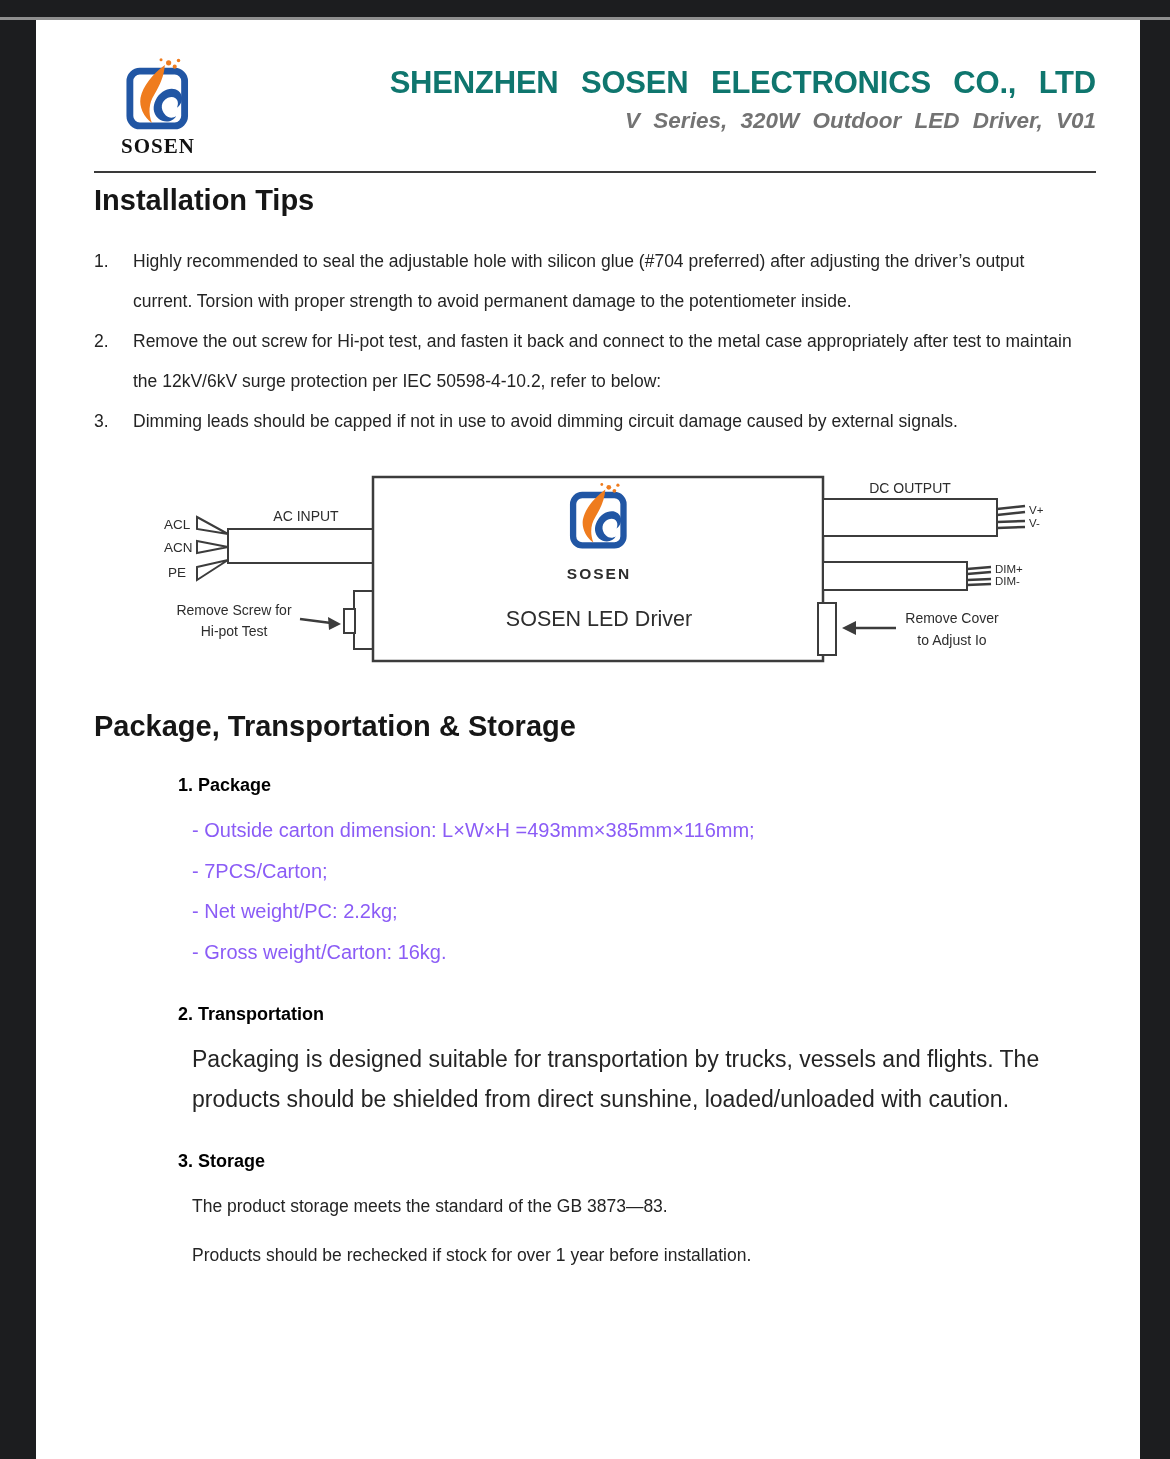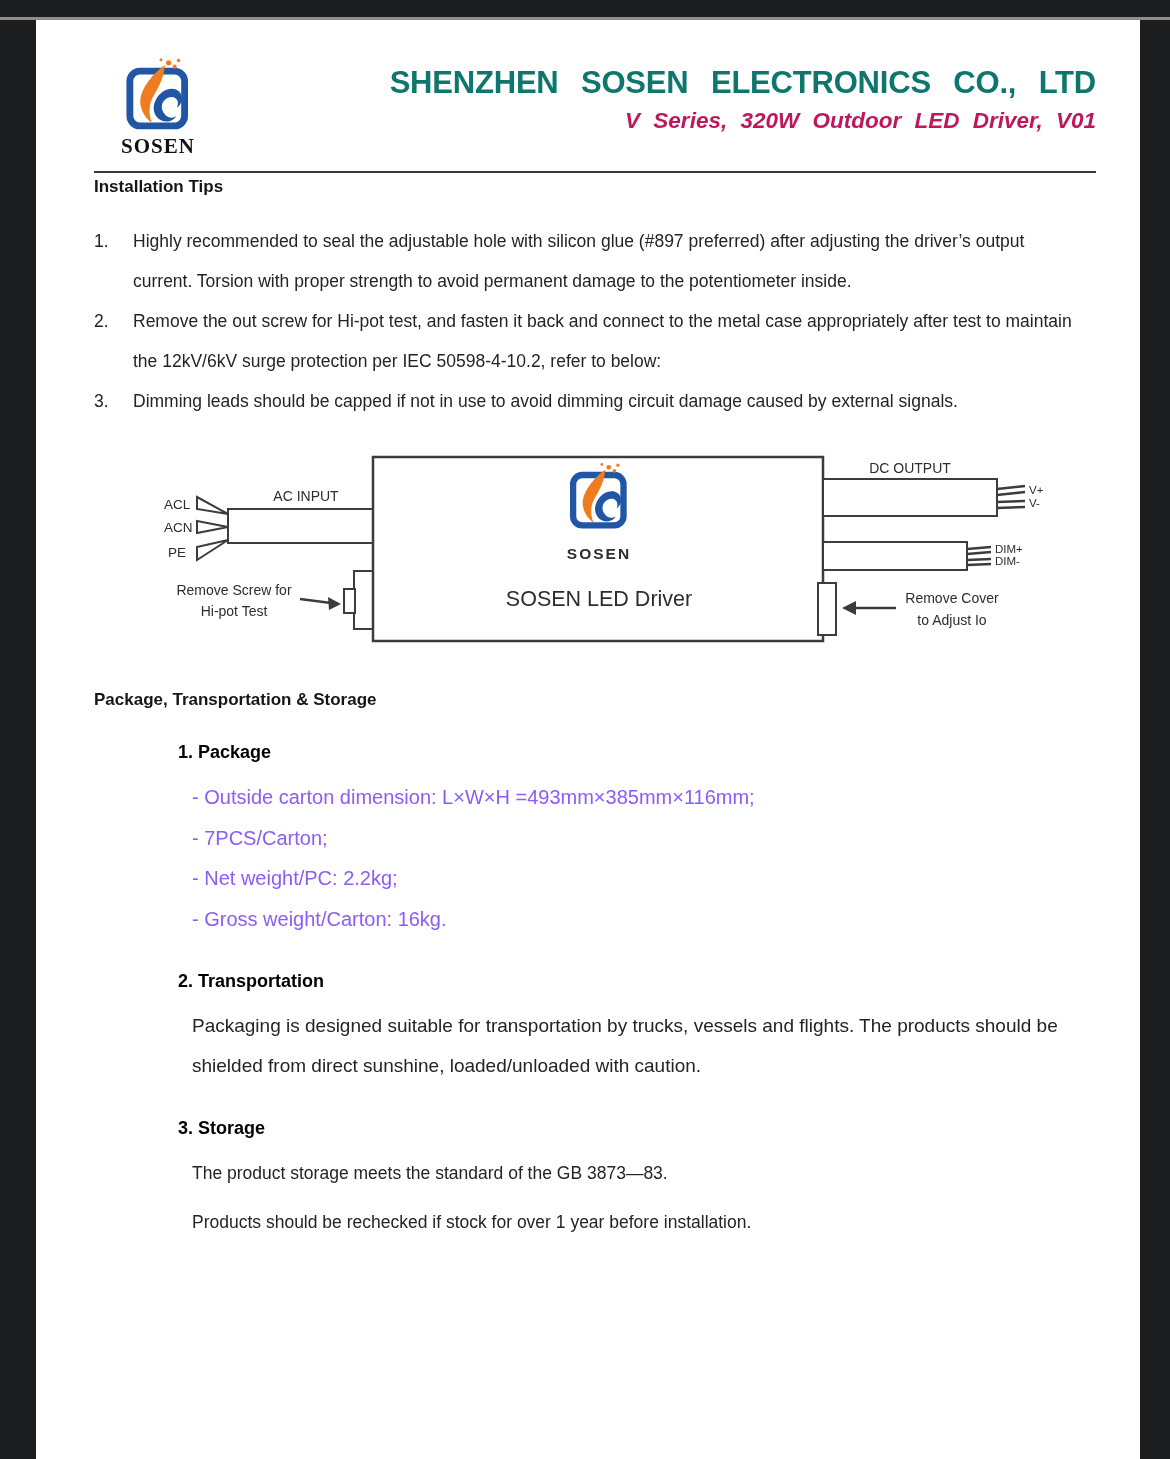--- a/index.html
+++ b/index.html
@@ -27,26 +27,26 @@
     font-family:"Liberation Serif", serif;font-weight:bold;
     font-size:21px;letter-spacing:1px;margin-top:2px;color:#111;
   }
   .title-block{flex:1;text-align:right;padding-top:12px;}
   .company-name{
     font-size:31px;font-weight:bold;letter-spacing:-0.2px;word-spacing:14px;
     color:#0f766e;line-height:1.1;
   }
   .product-subtitle{
     font-size:22.5px;font-weight:bold;font-style:italic;word-spacing:7px;
-    color:#be185d;margin-top:8px;
+    color:#737373;margin-top:8px;
   }
   .header-divider{border:none;border-top:2.5px solid #3a3a3a;margin:12px 0 0 0;}
 
   
-  .h-main{font-size:17px;font-weight:bold;color:#161616;margin:4px 0 0 0;}
+  .h-main{font-size:29px;font-weight:bold;color:#161616;margin:11px 0 0 0;}
 
   
   .tips-list{margin-top:24px;}
   .tip-item{display:flex;font-size:17.5px;line-height:40px;color:#242424;}
   .tip-number{width:39px;flex:none;}
   .tip-text{width:947px;}
 
   
   .diagram{display:block;margin:26px 0 0 34px;}
   .diagram text{fill:#2d2d2d;font-family:"Liberation Sans",sans-serif;}
@@ -55,21 +55,21 @@
   .diagram .lbl-xs{font-size:11.5px;}
   .dshape{fill:#ffffff;stroke:#3c3c3c;stroke-width:2;}
   .dline{stroke:#3c3c3c;stroke-width:2.4;fill:none;}
   .dhead{fill:#3c3c3c;stroke:none;}
 
   
   .pkg-heading{margin-top:38px;}
   .sub-heading{font-size:18px;font-weight:bold;color:#000000;margin:32px 0 0 84px;}
   .pkg-items{margin:14px 0 0 98px;}
   .pkg-item{font-size:20px;line-height:40.5px;color:#8b5cf6;}
-  .para{font-size:19px;line-height:40px;color:#242424;margin:14px 0 0 98px;width:912px;}
+  .para{font-size:23px;line-height:40px;color:#242424;margin:14px 0 0 98px;width:912px;}
   .storage-line{font-size:17.5px;line-height:40px;color:#242424;margin:9px 0 0 98px;}
 </style>
 </head>
 <body>
 
 <svg width="0" height="0" style="position:absolute" aria-hidden="true">
   <symbol id="sosen-logo" viewBox="0 0 100 100">
     <rect x="13" y="20" width="72" height="72" rx="13" fill="#ffffff" stroke="#2156a4" stroke-width="9"></rect>
     <path d="M59,12 C43,24 30,40 27,55 C25,67 31,80 42,88 C37,75 38,62 45,51 C53,38 58,26 59,12 Z" fill="#ef7c1e"></path>
     <circle cx="64" cy="9" r="3.4" fill="#ef7c1e"></circle>
@@ -96,21 +96,21 @@
         <div class="company-name">SHENZHEN SOSEN ELECTRONICS CO., LTD</div>
         <div class="product-subtitle">V Series, 320W Outdoor LED Driver, V01</div>
       </div>
     </div>
     <hr class="header-divider">
 
     <div class="h-main">Installation Tips</div>
     <div class="tips-list">
       <div class="tip-item">
         <span class="tip-number">1.</span>
-        <span class="tip-text">Highly recommended to seal the adjustable hole with silicon glue (#897 preferred) after adjusting the driver’s output current. Torsion with proper strength to avoid permanent damage to the potentiometer inside.</span>
+        <span class="tip-text">Highly recommended to seal the adjustable hole with silicon glue (#704 preferred) after adjusting the driver’s output current. Torsion with proper strength to avoid permanent damage to the potentiometer inside.</span>
       </div>
       <div class="tip-item">
         <span class="tip-number">2.</span>
         <span class="tip-text">Remove the out screw for Hi-pot test, and fasten it back and connect to the metal case appropriately after test to maintain the 12kV/6kV surge protection per IEC 50598-4-10.2, refer to below:</span>
       </div>
       <div class="tip-item">
         <span class="tip-number">3.</span>
         <span class="tip-text">Dimming leads should be capped if not in use to avoid dimming circuit damage caused by external signals.</span>
       </div>
     </div>

